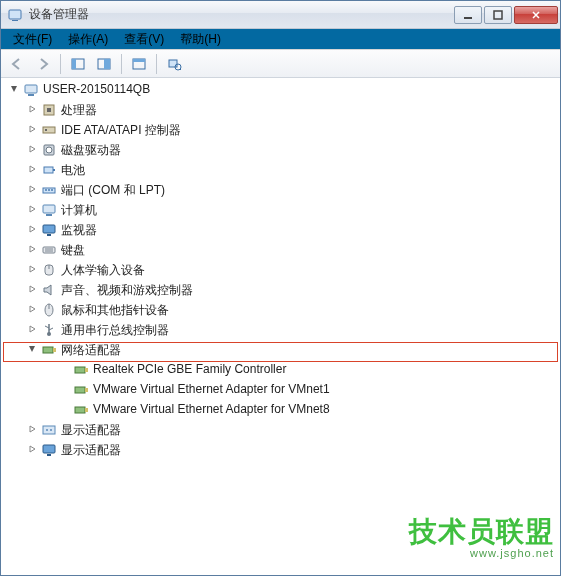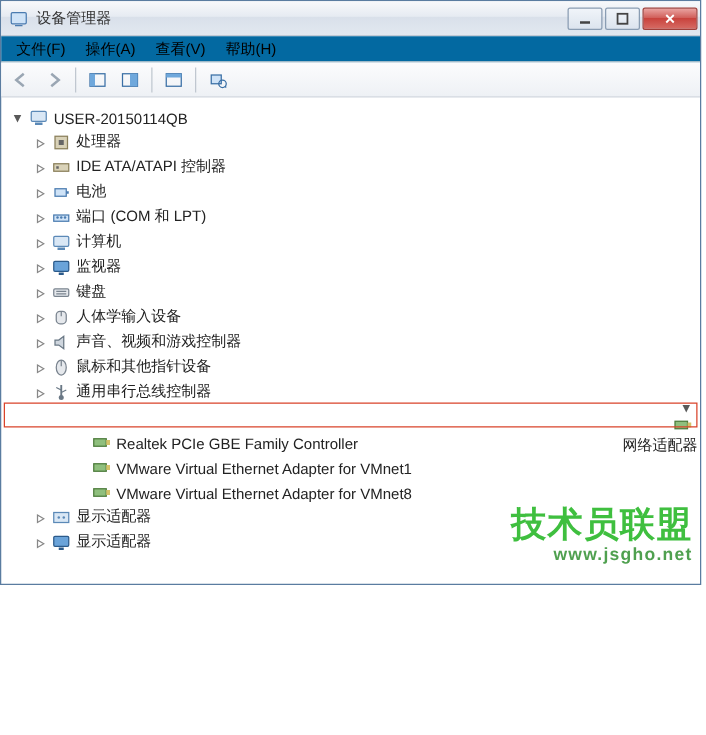--- a/index.html
+++ b/index.html
@@ -1,46 +1,46 @@
 <!DOCTYPE html>
 <html><head>
 <meta charset="utf-8">
 <style>
 * { margin: 0; padding: 0; box-sizing: border-box; font-family: "Microsoft YaHei", "SimSun", Tahoma, sans-serif; }
 body { background: #fff; width: 565px; height: 588px; overflow: hidden; position: relative; }
 
-.window { width: 561px; height: 468px; border: 1px solid #5a7ca0; background: #fff; }
+.window { width: 561px; height: 576px; border: 1px solid #5a7ca0; background: #fff; }
 
 .titlebar { height: 28px; background: linear-gradient(to bottom, #f8f9fb 0%, #e6ebf2 45%, #d9e0ea 46%, #e2e8f0 100%); border-bottom: 1px solid #bfc8d4; display: flex; align-items: center; padding: 0 2px 0 6px; }
 .titlebar-icon { width: 16px; height: 16px; margin-right: 6px; }
 .titlebar-title { font-size: 12px; color: #333; flex: 1; }
 .titlebar-buttons { display: flex; gap: 0; }
 .titlebar-btn { width: 28px; height: 18px; border: 1px solid #8a9db3; background: linear-gradient(to bottom, #f0f4f9, #dce4ee); border-radius: 2px; margin-left: 2px; display: flex; align-items: center; justify-content: center; font-size: 10px; }
 .titlebar-btn.close { width: 44px; background: linear-gradient(to bottom, #e9a3a0, #d15f5a 45%, #c8413b 46%, #d66b64); border-color: #a03e39; color: #fff; }
 
 .menubar { height: 21px; background: #0369a1; border-bottom: 1px solid #d6d6d6; display: flex; align-items: center; padding: 0 4px; font-size: 12px; }
 .menu-item { padding: 2px 8px; cursor: default; }
 
 .toolbar { height: 28px; background: linear-gradient(to bottom, #fcfcfd, #eef1f5); border-bottom: 1px solid #cfd5dd; display: flex; align-items: center; padding: 0 4px; gap: 2px; }
 .tool-btn { width: 24px; height: 22px; display: flex; align-items: center; justify-content: center; border: 1px solid transparent; border-radius: 2px; }
 .tool-sep { width: 1px; height: 20px; background: #c0c7d0; margin: 0 3px; }
 
 .content { position: relative; height: calc(100% - 77px); overflow: auto; padding: 4px 2px; }
 .tree { font-size: 12px; color: #222; }
-.tree-row { display: flex; align-items: flex-end; height: 20px; padding-left: 4px; white-space: nowrap; }
-.tree-row.highlight { outline: 1px solid #d9432a; outline-offset: -1px; flex-direction: column; }
+.tree-row { display: flex; align-items: flex-start; height: 20px; padding-left: 4px; white-space: nowrap; }
+.tree-row.highlight { outline: 1px solid #d9432a; outline-offset: -1px; }
 .indent { display: inline-block; }
 .expander { width: 14px; height: 14px; display: inline-flex; align-items: center; justify-content: center; margin-right: 2px; color: #666; cursor: default; }
 .expander.empty { visibility: hidden; }
 .node-icon { width: 16px; height: 16px; margin-right: 4px; display: inline-flex; align-items: center; justify-content: center; }
 .node-label { }
 
 .watermark { position: absolute; right: 6px; bottom: 16px; text-align: right; }
 .wm-text { font-family: "Microsoft YaHei", sans-serif; font-weight: 900; font-size: 28px; color: #3fbf3f; text-shadow: 2px 2px 0 #fff, -1px -1px 0 #fff; letter-spacing: 1px; margin-left: 12px; }
-.wm-url { font-size: 14px; font-weight: bold; color: #4fa04f; letter-spacing: 1px; margin-top: -4px; }
+.wm-url { font-size: 11px; font-weight: normal; color: #4fa04f; letter-spacing: 1px; margin-top: -4px; }
 
 svg { display: block; }
 </style>
 </head>
 <body>
 
 <div class="window">
 
   <div class="titlebar">
     <span class="titlebar-icon">
@@ -167,20 +167,35 @@
         </div>
         <div class="tree-row">
           <span class="indent" style="width:18px"></span>
           <span class="expander">
             <svg width="10" height="10">
               <path d="M3 2 L8 5 L3 8 Z" fill="none" stroke="#888"></path>
             </svg>
           </span>
           <span class="node-icon">
             <svg width="16" height="16">
+              <rect x="3" y="3" width="10" height="10" rx="1" fill="#cfd6de" stroke="#6a7885"></rect>
+              <circle cx="8" cy="8" r="3" fill="#fff" stroke="#6a7885"></circle>
+            </svg>
+          </span>
+          <span class="node-label">磁盘驱动器</span>
+        </div>
+        <div class="tree-row">
+          <span class="indent" style="width:18px"></span>
+          <span class="expander">
+            <svg width="10" height="10">
+              <path d="M3 2 L8 5 L3 8 Z" fill="none" stroke="#888"></path>
+            </svg>
+          </span>
+          <span class="node-icon">
+            <svg width="16" height="16">
               <rect x="3" y="5" width="9" height="6" fill="#cfe3f7" stroke="#4a7bb0"></rect>
               <rect x="12" y="7" width="2" height="2" fill="#4a7bb0"></rect>
             </svg>
           </span>
           <span class="node-label">电池</span>
         </div>
         <div class="tree-row">
           <span class="indent" style="width:18px"></span>
           <span class="expander">
             <svg width="10" height="10">

